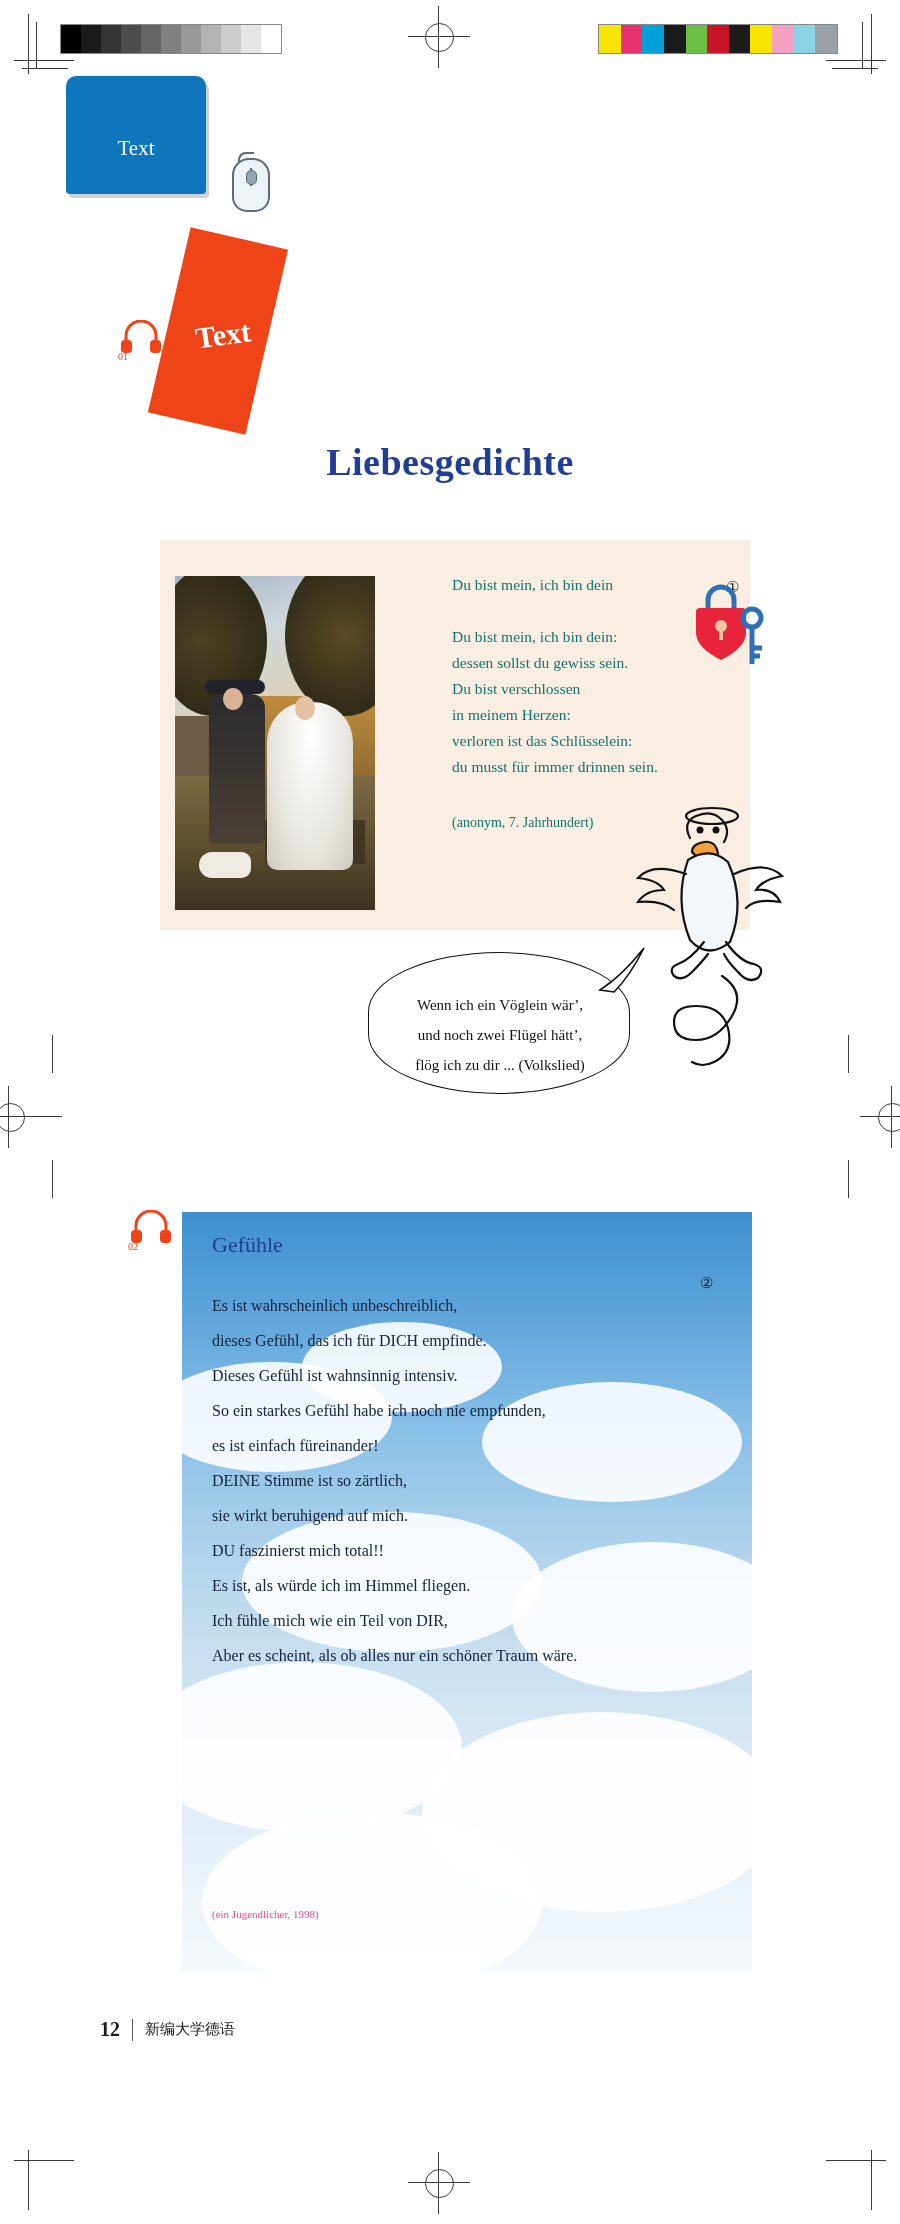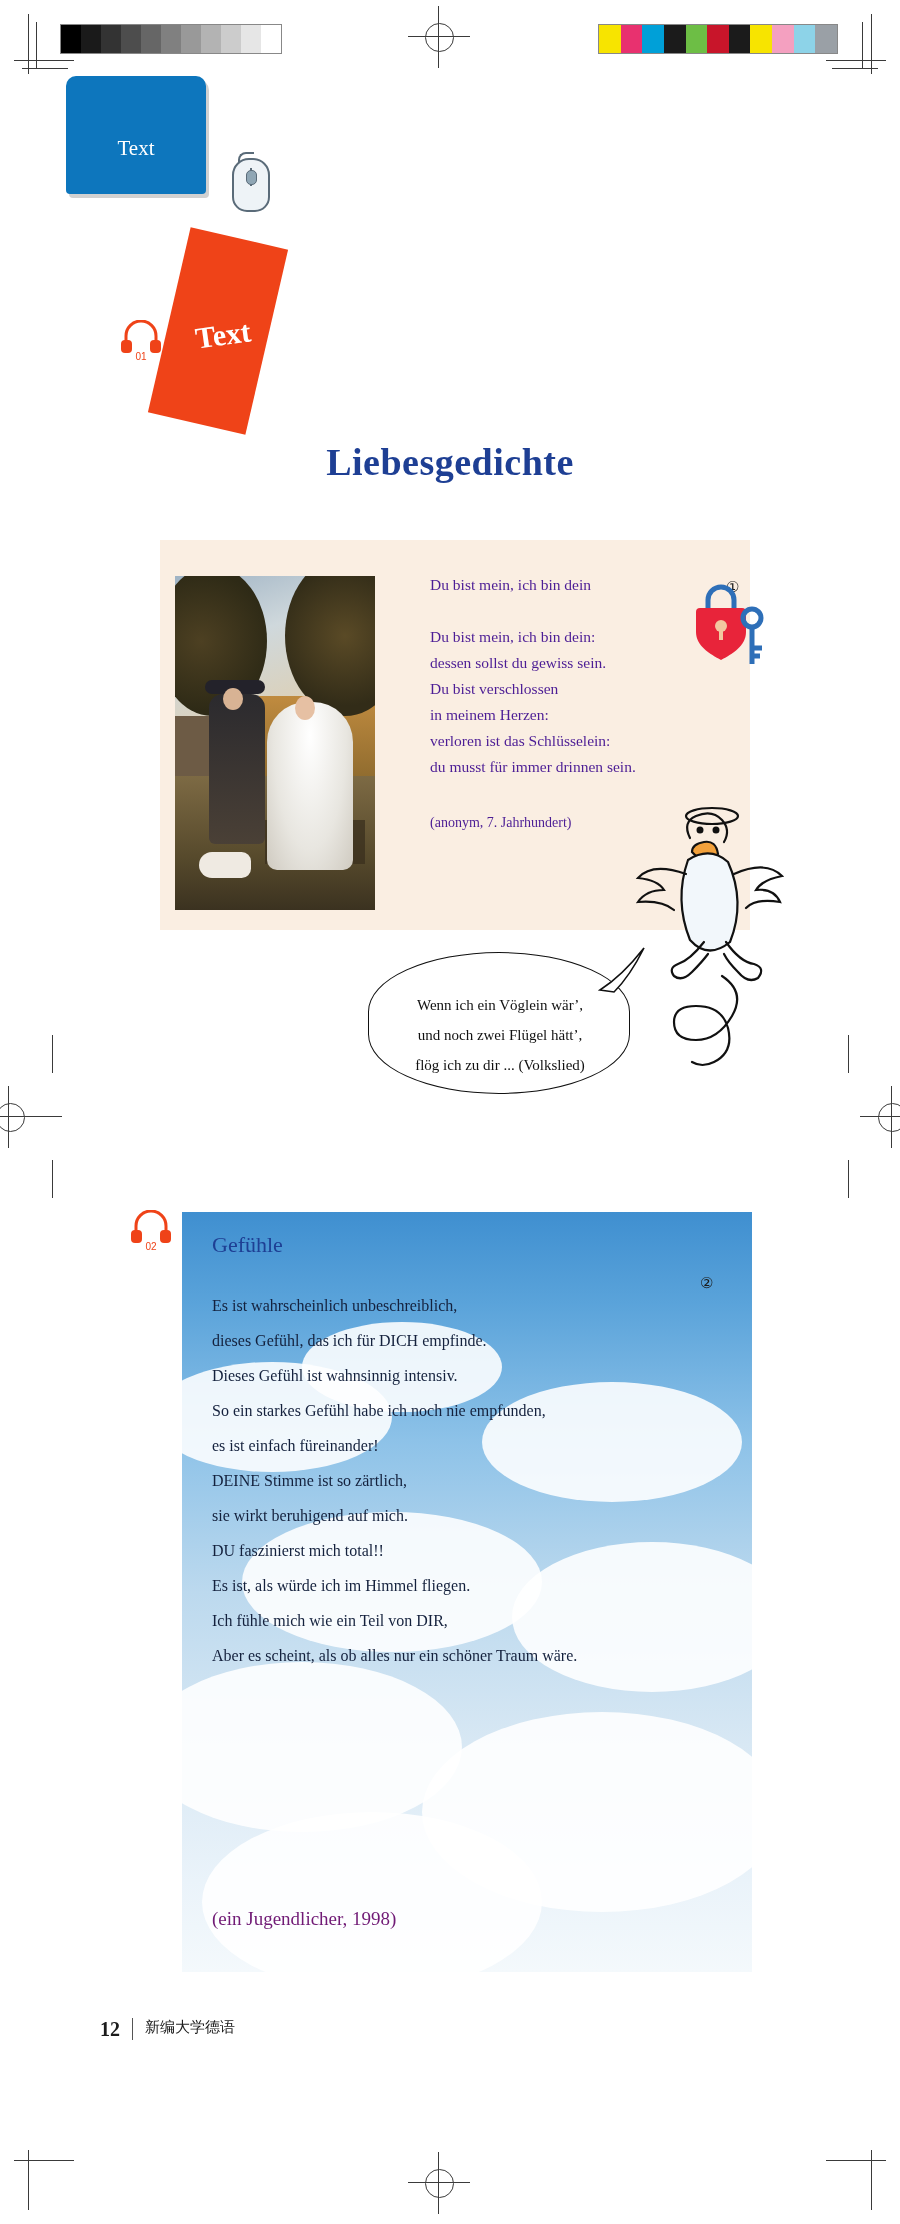--- a/index.html
+++ b/index.html
@@ -117,24 +117,23 @@
     font-size: 30px;
     font-weight: bold;
     font-family: "Liberation Serif", serif;
     transform: rotate(-8deg);
   }
 
   
   .audio-mark { position: absolute; width: 46px; }
   .audio-mark svg { display: block; }
   .audio-mark .num {
-    text-align: center;
     font-size: 10px;
     color: #ef4318;
-    font-family: Liberation Sans, sans-serif;
+    font-family: Liberation Serif, serif;
     margin-top: -3px;
   }
 
   
   .page-title {
     position: absolute;
     left: 0;
     right: 0;
     top: 440px;
     text-align: center;
@@ -211,26 +210,26 @@
     position: absolute; left:90px; top:244px; width:100px; height:44px;
     background: #3a2f1e; opacity: 0.75;
   }
   .poem1-img .dog {
     position: absolute; left:24px; top:276px; width:52px; height:26px;
     background: #efeae2; border-radius: 14px 10px 10px 14px;
   }
 
   .poem1-text {
     position: absolute;
-    left: 430px;
+    left: 452px;
     top: 572px;
     width: 260px;
     font-size: 15.5px;
     line-height: 26px;
-    color: #4c1d95;
+    color: #0f766e;
   }
   .poem1-text .t-head { margin-bottom: 26px; }
   .poem1-text .src { margin-top: 30px; font-size: 14px; }
 
   
   .lock-key { position: absolute; left: 690px; top: 578px; width: 82px; height: 90px; }
   .circ-num {
     position: absolute;
     font-size: 15px;
     color: #1b1b1b;
@@ -298,31 +297,31 @@
     top: 1288px;
     width: 510px;
     font-size: 16px;
     line-height: 35px;
     color: #14213d;
   }
   .poem2-src {
     position: absolute;
     left: 212px;
     top: 1908px;
-    font-size: 19px;
-    color: #701a75;
+    font-size: 11px;
+    color: #ec4899;
   }
 
   
   .footer {
     position: absolute;
     left: 100px;
     top: 2018px;
     display: flex;
-    align-items: flex-start;
+    align-items: center;
     gap: 12px;
   }
   .footer .pg {
     font-size: 20px;
     font-weight: bold;
     color: #1b1b1b;
     font-family: "Liberation Serif", serif;
   }
   .footer .bar {
     width: 1px;

